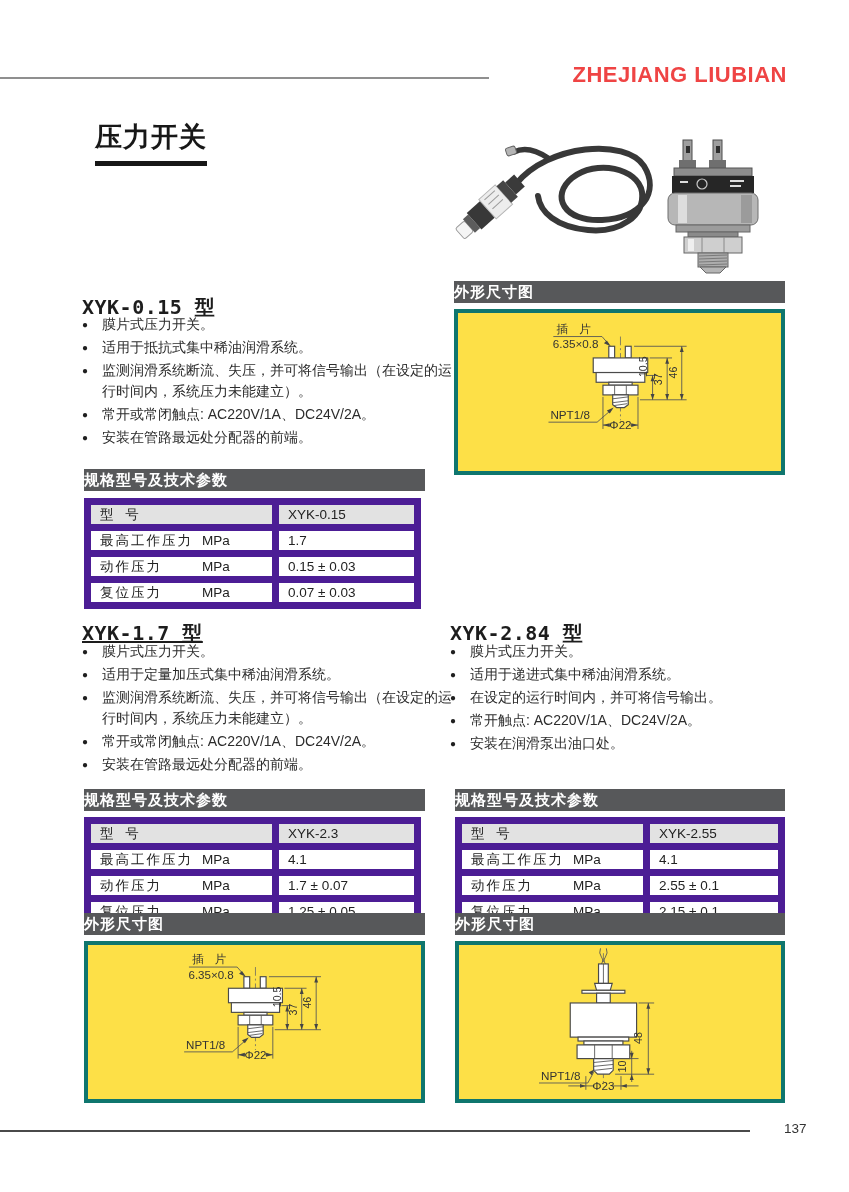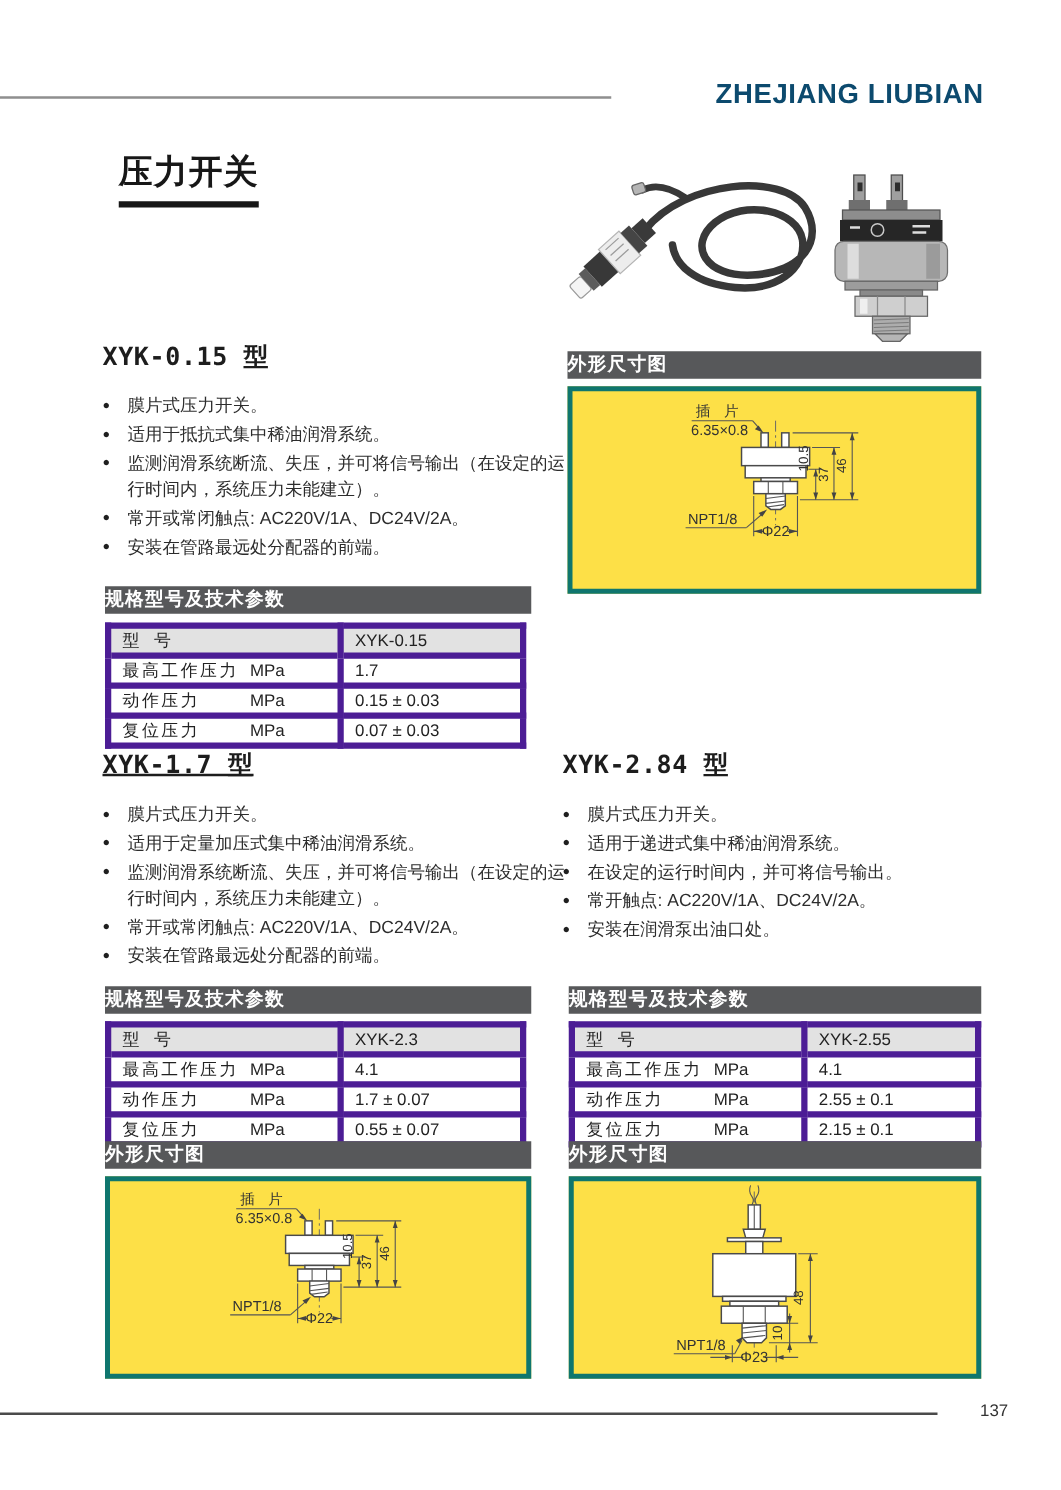--- a/index.html
+++ b/index.html
@@ -4,37 +4,37 @@
 <style>
   html,body{margin:0;padding:0;background:#e9e9e9;}
   .page{
     position:relative;width:849px;height:1192px;background:#ffffff;
     margin:0 auto;overflow:hidden;
     font-family:"Liberation Sans",sans-serif;color:#222;
   }
   .abs{position:absolute;}
   
   .top-rule{left:0;top:77px;width:489px;height:2px;background:#8f8f8f;}
-  .brand{right:62px;top:62px;font-size:22px;font-weight:bold;letter-spacing:.5px;color:#0c4a6e;}
+  .brand{right:62px;top:62px;font-size:22px;font-weight:bold;letter-spacing:.5px;color:#ef4444;}
   .page-title{left:95px;top:119px;font-size:27px;font-weight:bold;color:#171717;
     padding-bottom:6px;border-bottom:5px solid #171717;letter-spacing:1px;}
   
   .model-h{font-family:"DejaVu Sans Mono","Liberation Mono",monospace;
-    font-size:20px;font-weight:bold;color:#1d1d1d;letter-spacing:.5px;}
+    font-size:20px;font-weight:bold;color:#1d1d1d;letter-spacing:.5px;margin-top:22px;}
   
   ul.feat{list-style:none;margin:0;padding:0;font-size:14px;color:#2c2c2c;}
   ul.feat li{position:relative;padding-left:20px;line-height:21px;margin-bottom:2px;}
   ul.feat .dot{position:absolute;left:0;top:0;font-size:10px;color:#1f1f1f;}
   
   .bar{height:22px;background:#57585a;color:#ffffff;font-size:15px;font-weight:bold;
     line-height:22px;letter-spacing:1px;box-sizing:border-box;}
   
   table.spec{border-collapse:collapse;table-layout:fixed;
     border:2px solid #3a3a3a;border-top:3px solid #141414;background:#fff;}
-  table.spec td{border:5px solid #4c1d95;font-size:13.5px;color:#222;
+  table.spec td{border:7px solid #4c1d95;font-size:13.5px;color:#222;
     padding:0 0 0 9px;height:19px;vertical-align:middle;}
   table.spec tr.thead td{background:#e2e2e2;border-bottom:2px solid #4a4a4a;}
   table.spec .c1{width:172px;}
   .plab{letter-spacing:4px;}
   .param{display:inline-block;width:102px;letter-spacing:2px;}
   .unit{letter-spacing:0;}
   
   .dim-box{border:4px solid #0f766e;box-sizing:border-box;background:#fde047;
     display:flex;align-items:center;justify-content:center;}
   
@@ -223,21 +223,21 @@
     <tr>
       <td class="c1"><span class="param">最高工作压力</span><span class="unit">MPa</span></td>
       <td>4.1</td>
     </tr>
     <tr>
       <td class="c1"><span class="param">动作压力</span><span class="unit">MPa</span></td>
       <td>1.7 ± 0.07</td>
     </tr>
     <tr>
       <td class="c1"><span class="param">复位压力</span><span class="unit">MPa</span></td>
-      <td>0.55 ± 0.07</td>
+      <td>1.25 ± 0.05</td>
     </tr>
   </tbody>
     </table>
 
   <div class="abs bar" style="left:455px;top:789px;width:330px;">规格型号及技术参数</div>
   <table class="spec abs" style="left:455px;top:817px;width:330px;">
     <tbody>
         <tr class="thead">
       <td class="c1"><span class="plab">型 号</span></td>
       <td>XYK-2.55</td>

